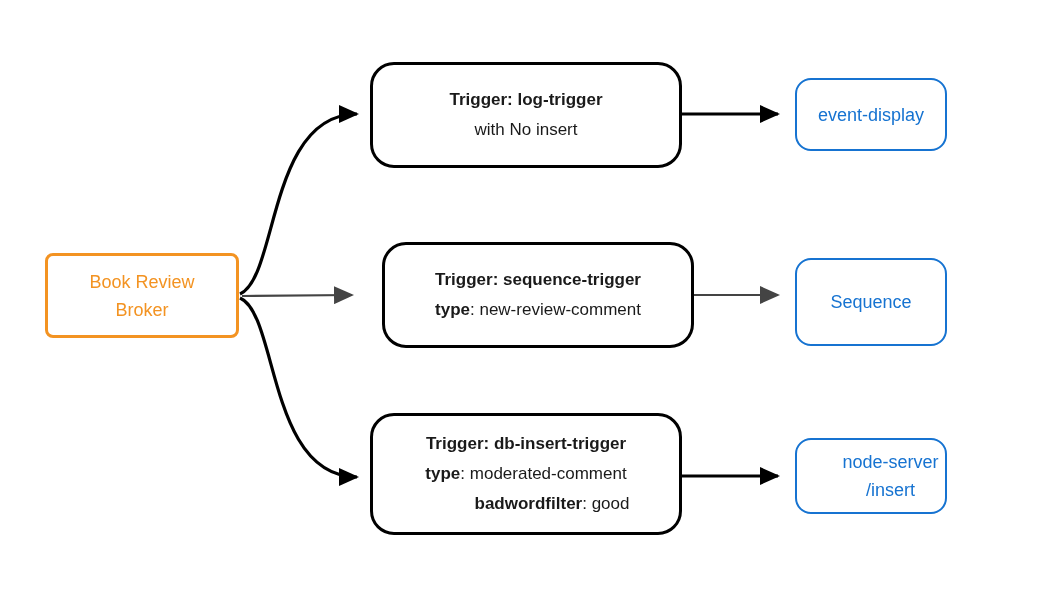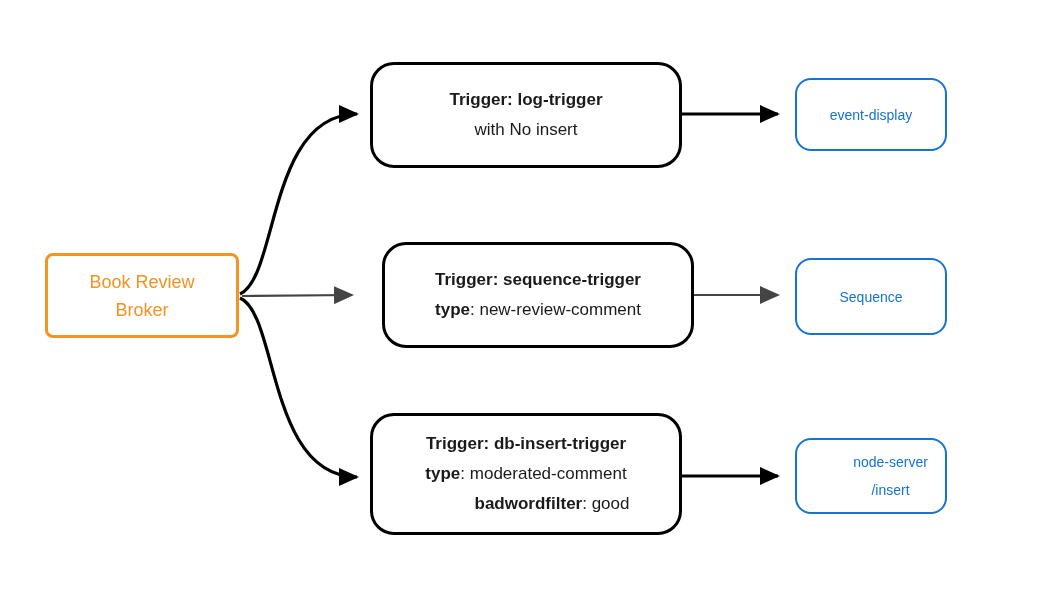--- a/index.html
+++ b/index.html
@@ -56,26 +56,26 @@
   .trigger .title { font-weight: 700; }
   .trigger b { font-weight: 700; }
   .trigger .indent { margin-left: 52px; }
   
   .sink {
     left: 795px;
     width: 152px;
     border: 2.5px solid #1673D1;
     border-radius: 16px;
     color: #1673D1;
-    font-size: 14px;
+    font-size: 18px;
     line-height: 28px;
     text-align: center;
   }
   .sink-1 { top: 78px;  height: 73px; }
-  .sink-2 { top: 258px; height: 77px; }
+  .sink-2 { top: 258px; height: 88px; }
   .sink-3 { top: 438px; height: 76px; padding-left: 39px; }
   .line { display: block; }
 </style>
 </head>
 <body>
 
 <div class="stage">
 
   <svg class="edges" viewBox="0 0 1043 613" xmlns="http://www.w3.org/2000/svg">
     <defs>

